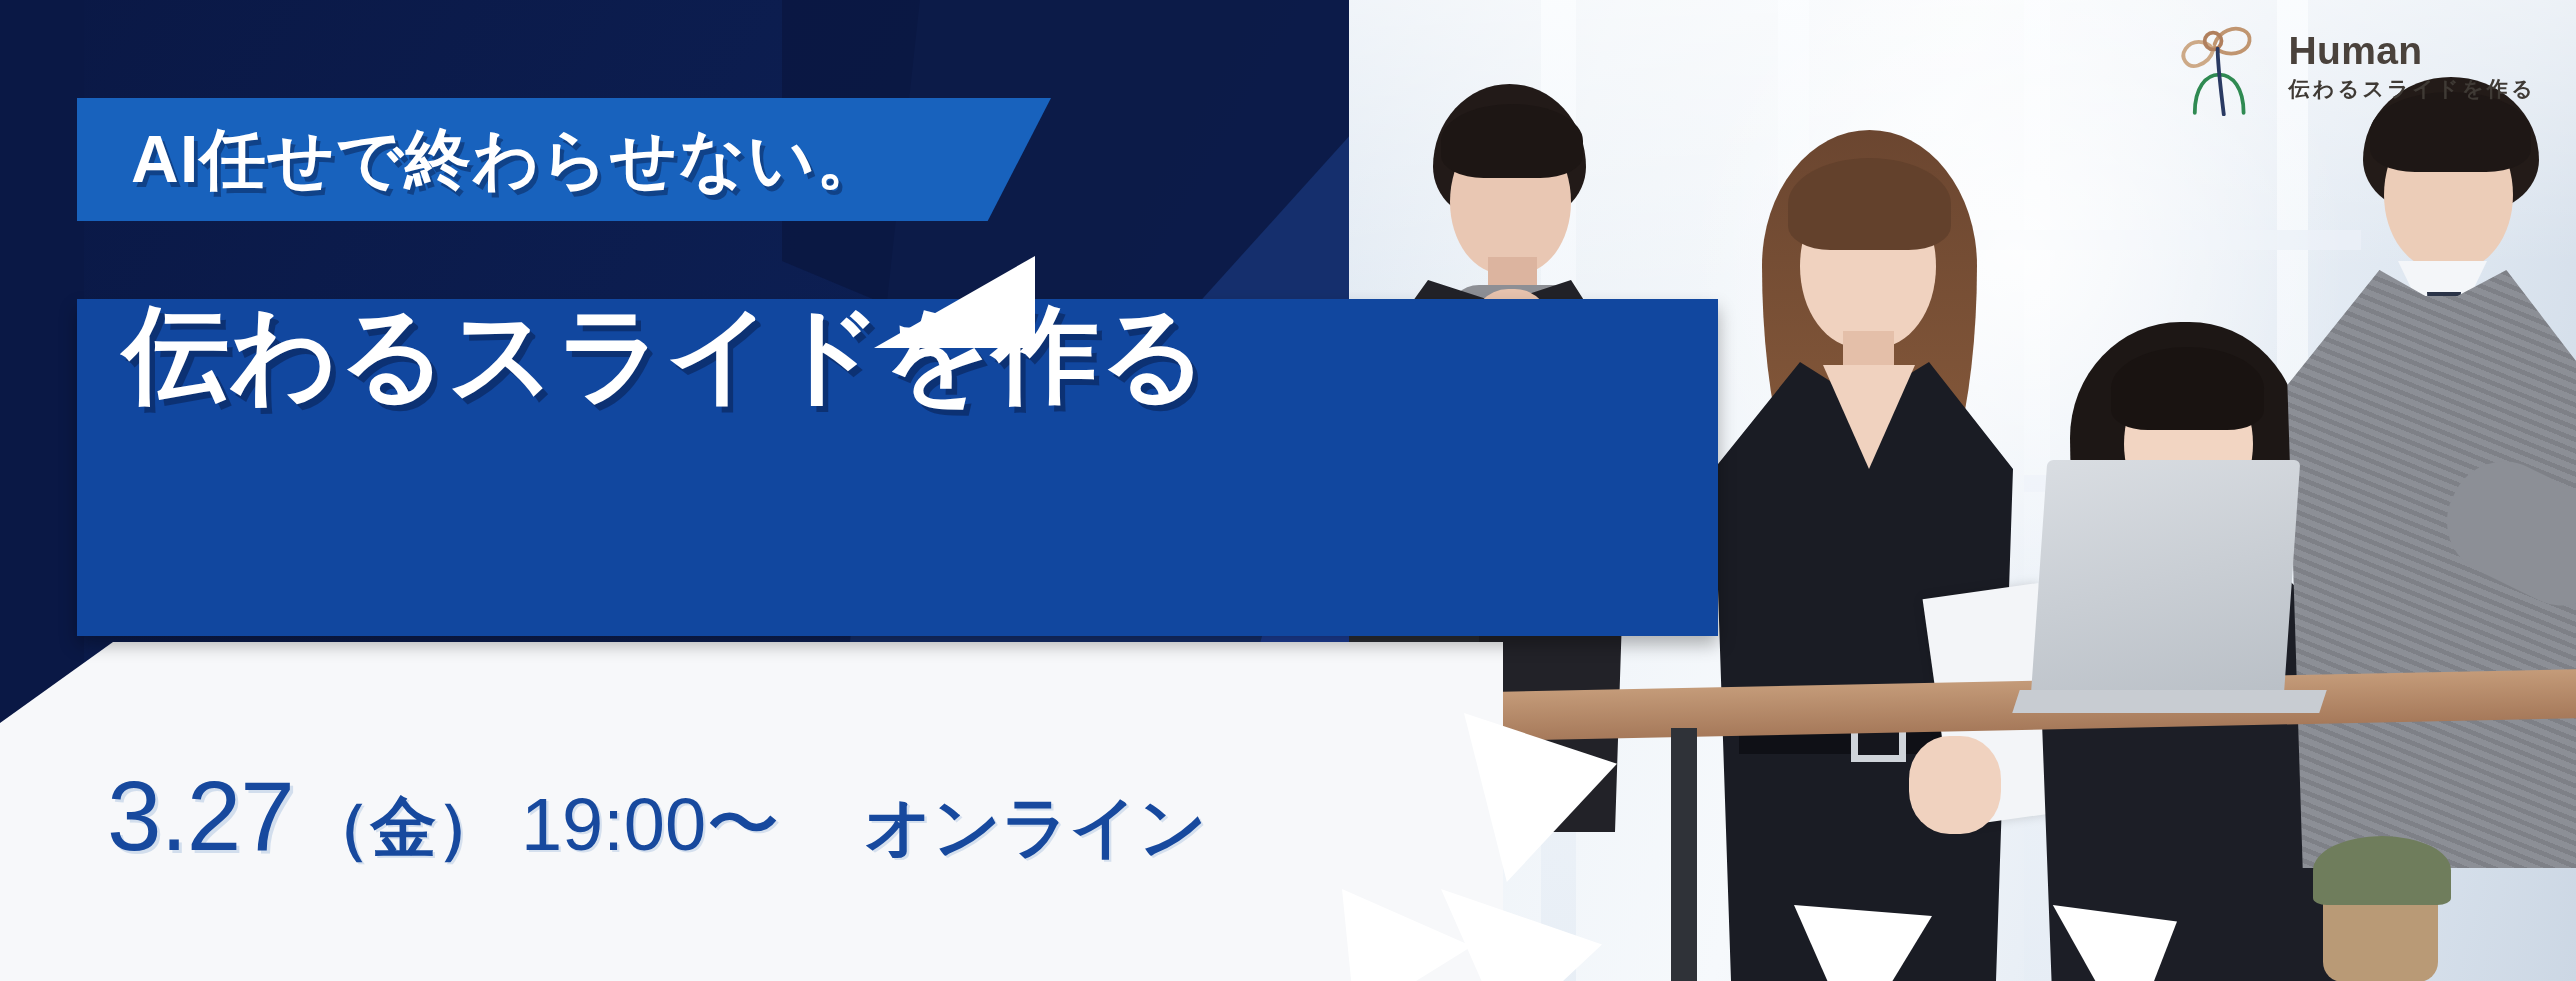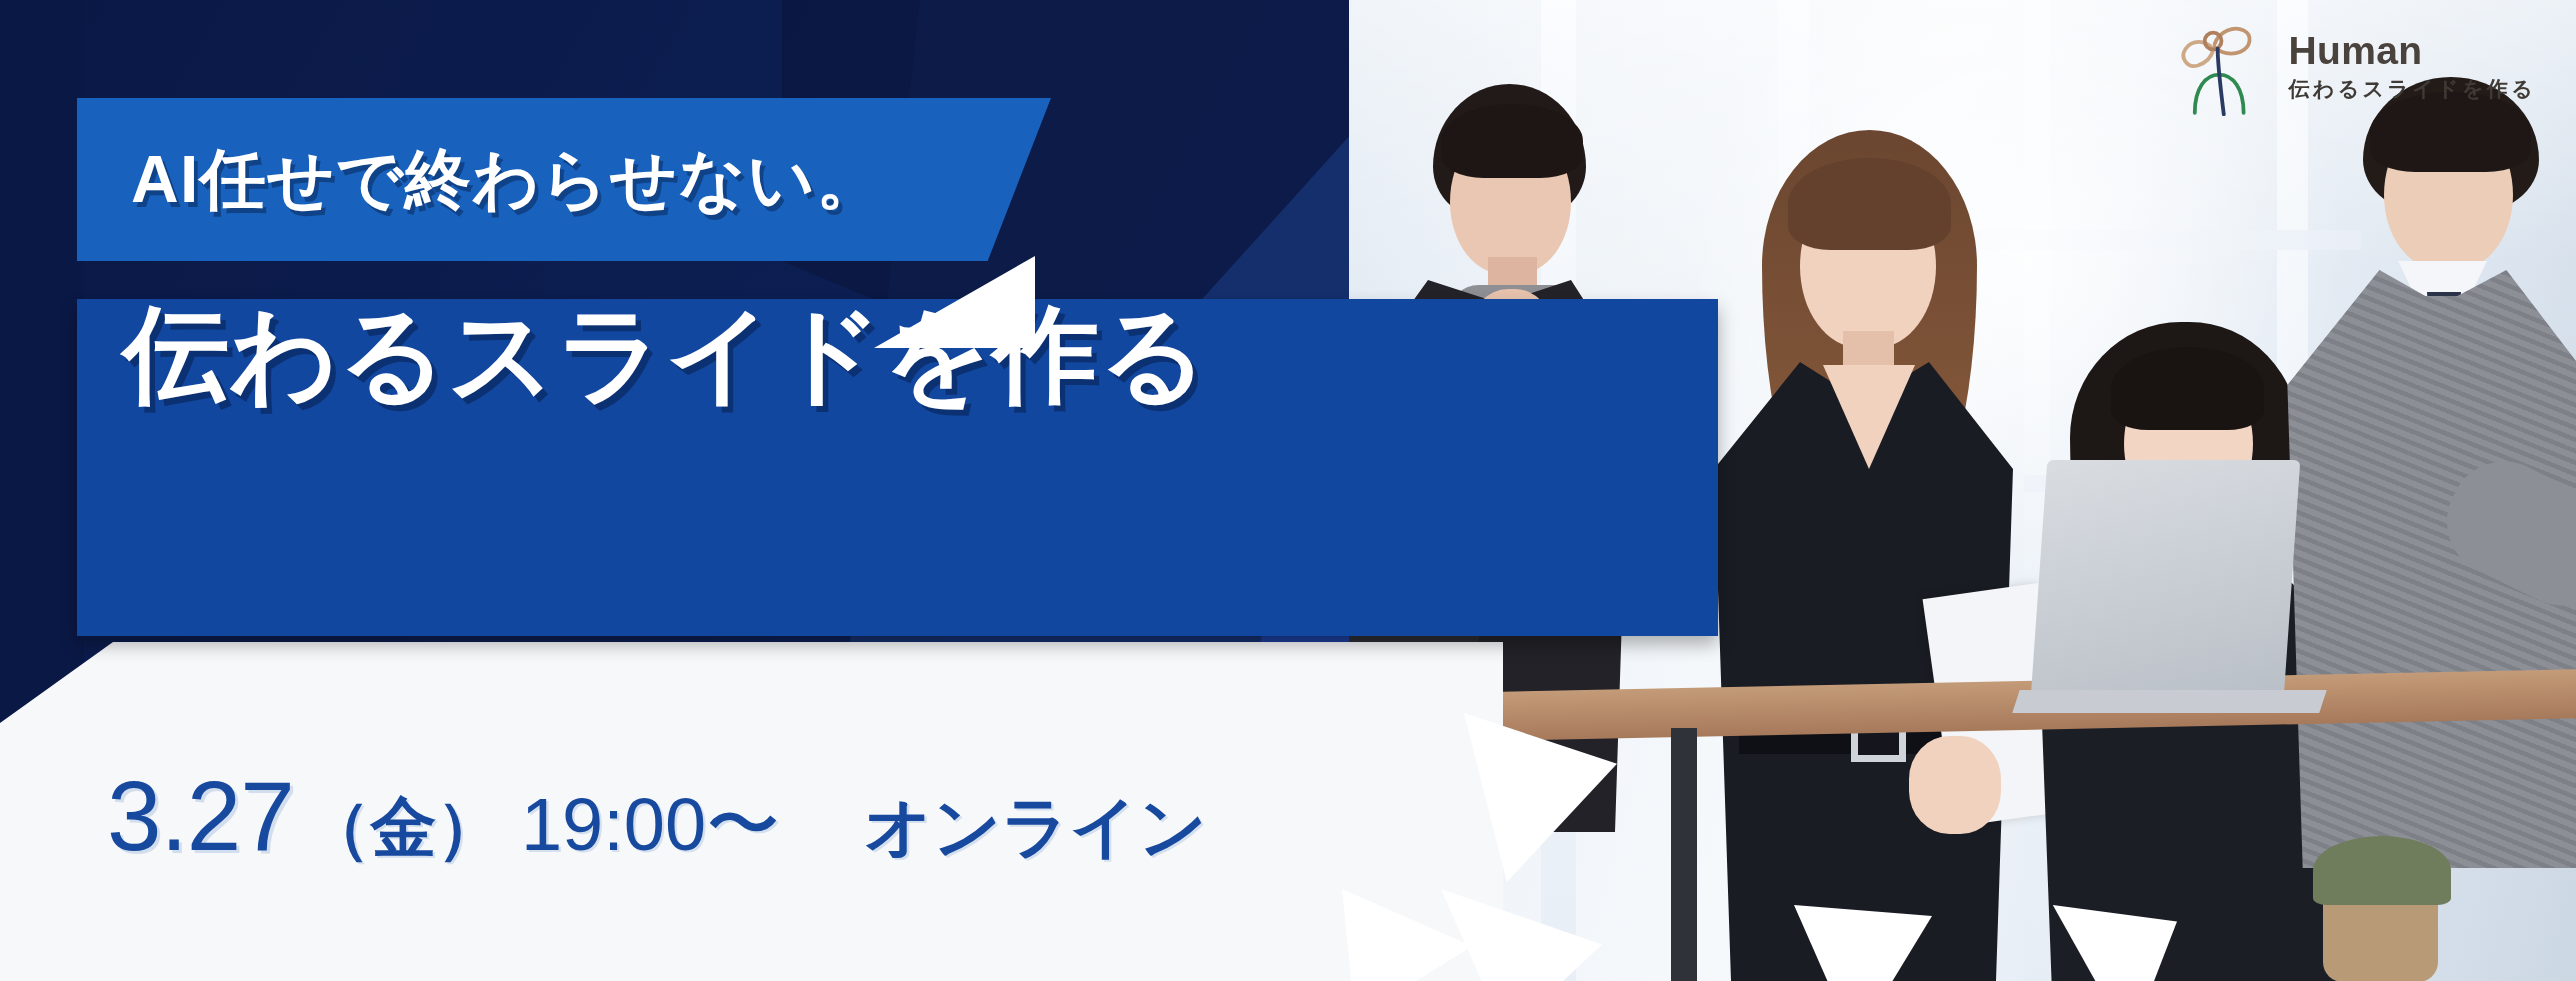--- a/index.html
+++ b/index.html
@@ -33,21 +33,21 @@
   .head{position:absolute;border-radius:48% 48% 44% 44%/ 52% 52% 48% 48%;}
   .hair{position:absolute;border-radius:50% 50% 40% 40% / 60% 60% 40% 40%;}
   .body{position:absolute;}
 
   
   .geo{position:absolute;inset:0;}
   .shape{position:absolute;}
 
   
   .sub-band{
-    position:absolute;left:77px;top:98px;width:974px;height:163px;
+    position:absolute;left:77px;top:98px;width:974px;height:123px;
     background:#1862bd;
     clip-path:polygon(0 0, 100% 0, 93.5% 100%, 0 100%);
     box-shadow:0 7.7px 14px rgba(0,0,0,.28);
     display:flex;align-items:center;
   }
   .sub-text{
     color:#fff;font-size:66px;font-weight:700;letter-spacing:.02em;
     margin-left:54px;white-space:nowrap;
     text-shadow:3.8px 4.6px 0 rgba(7,22,62,.42);
   }

